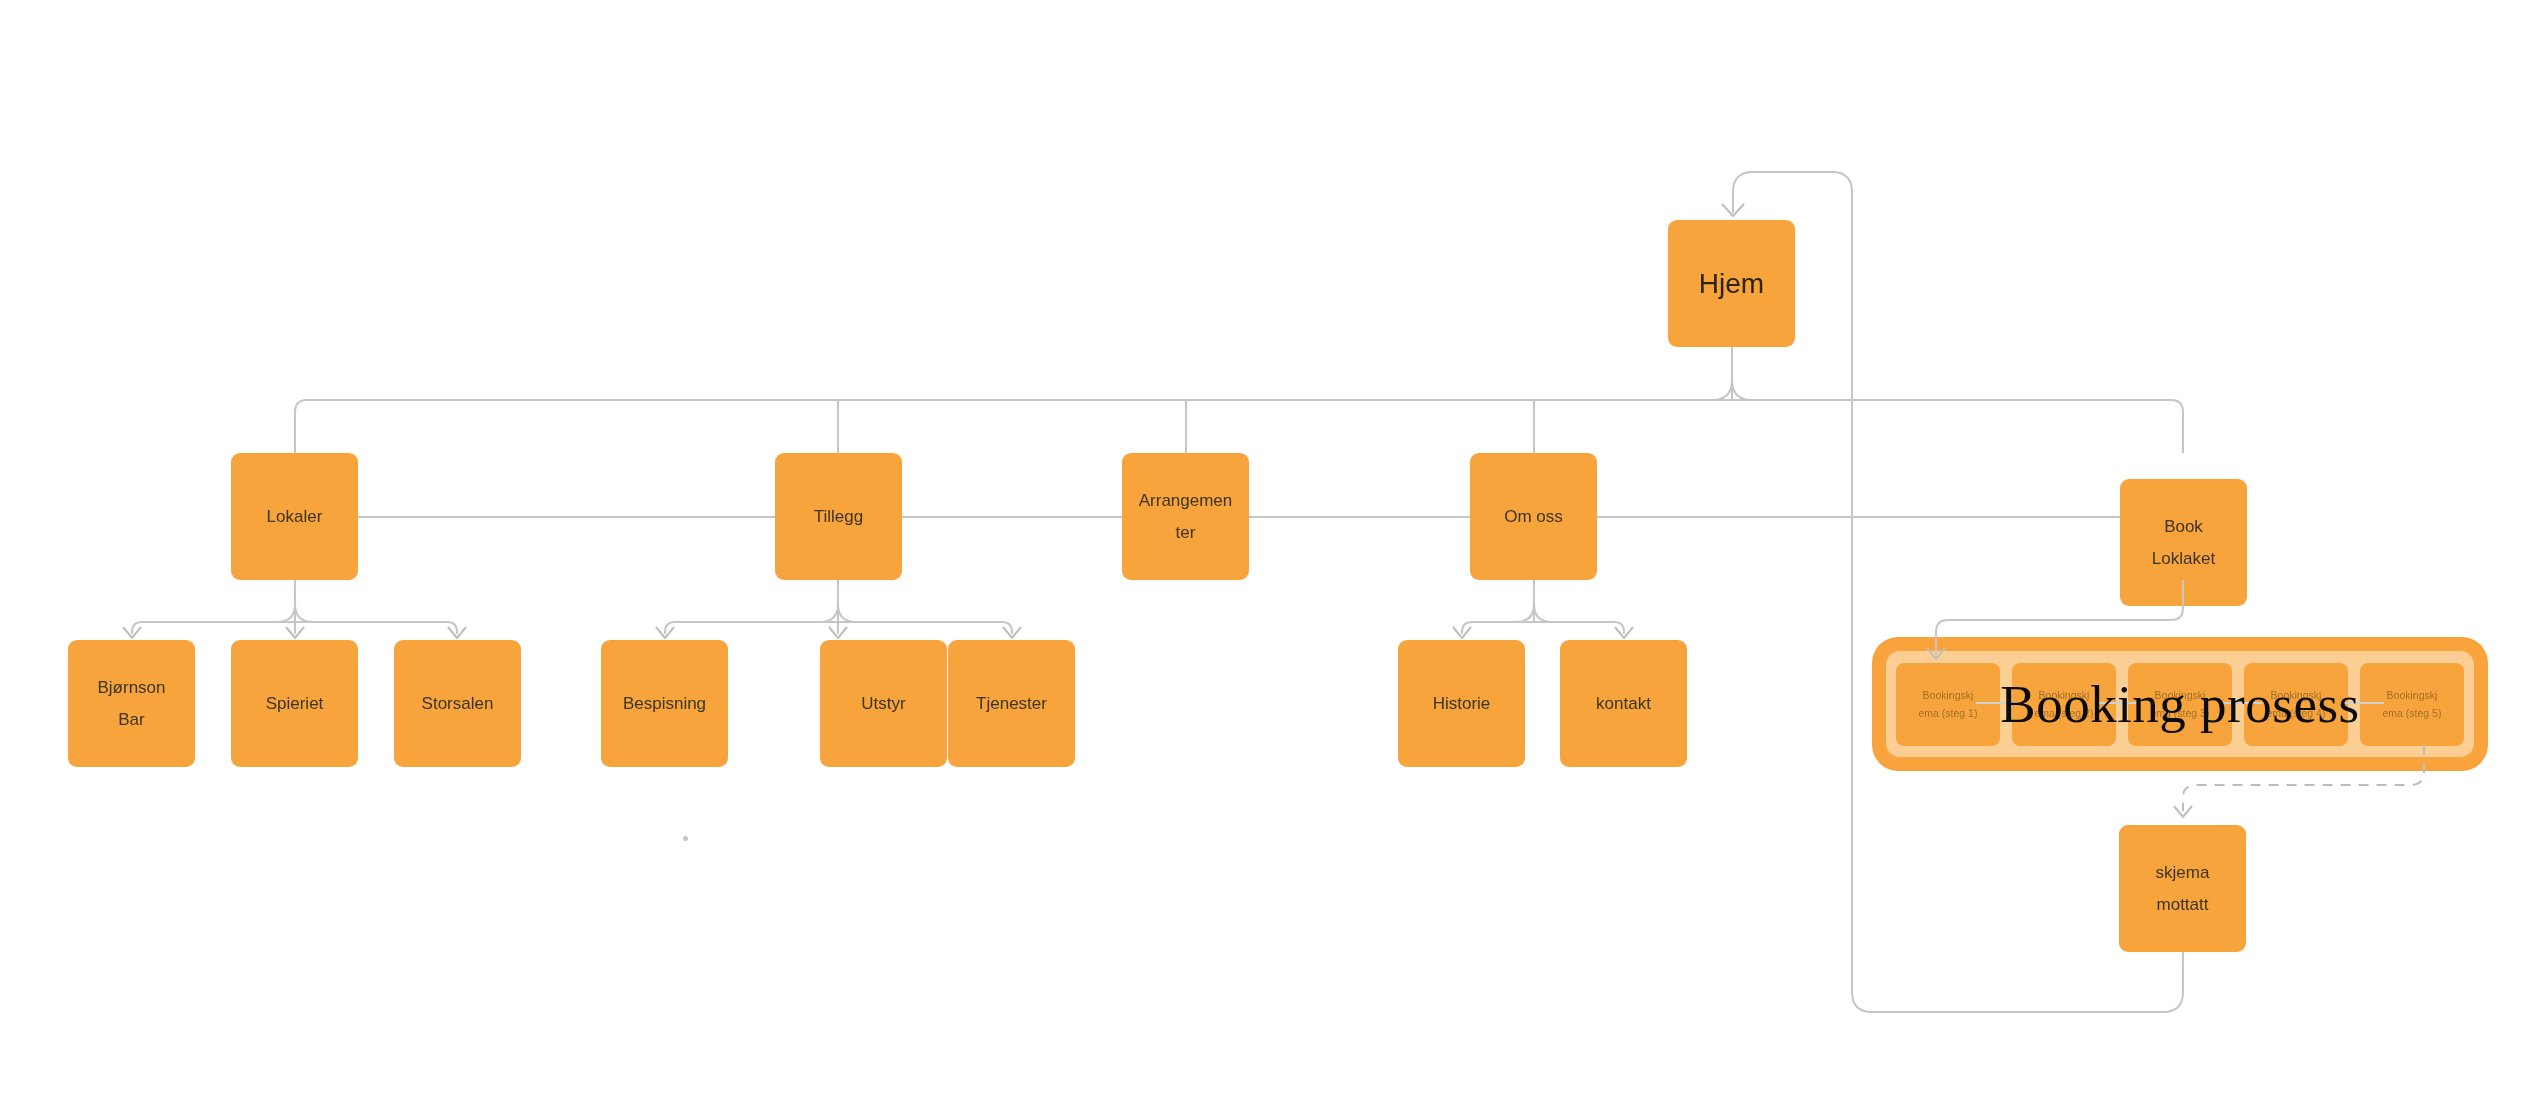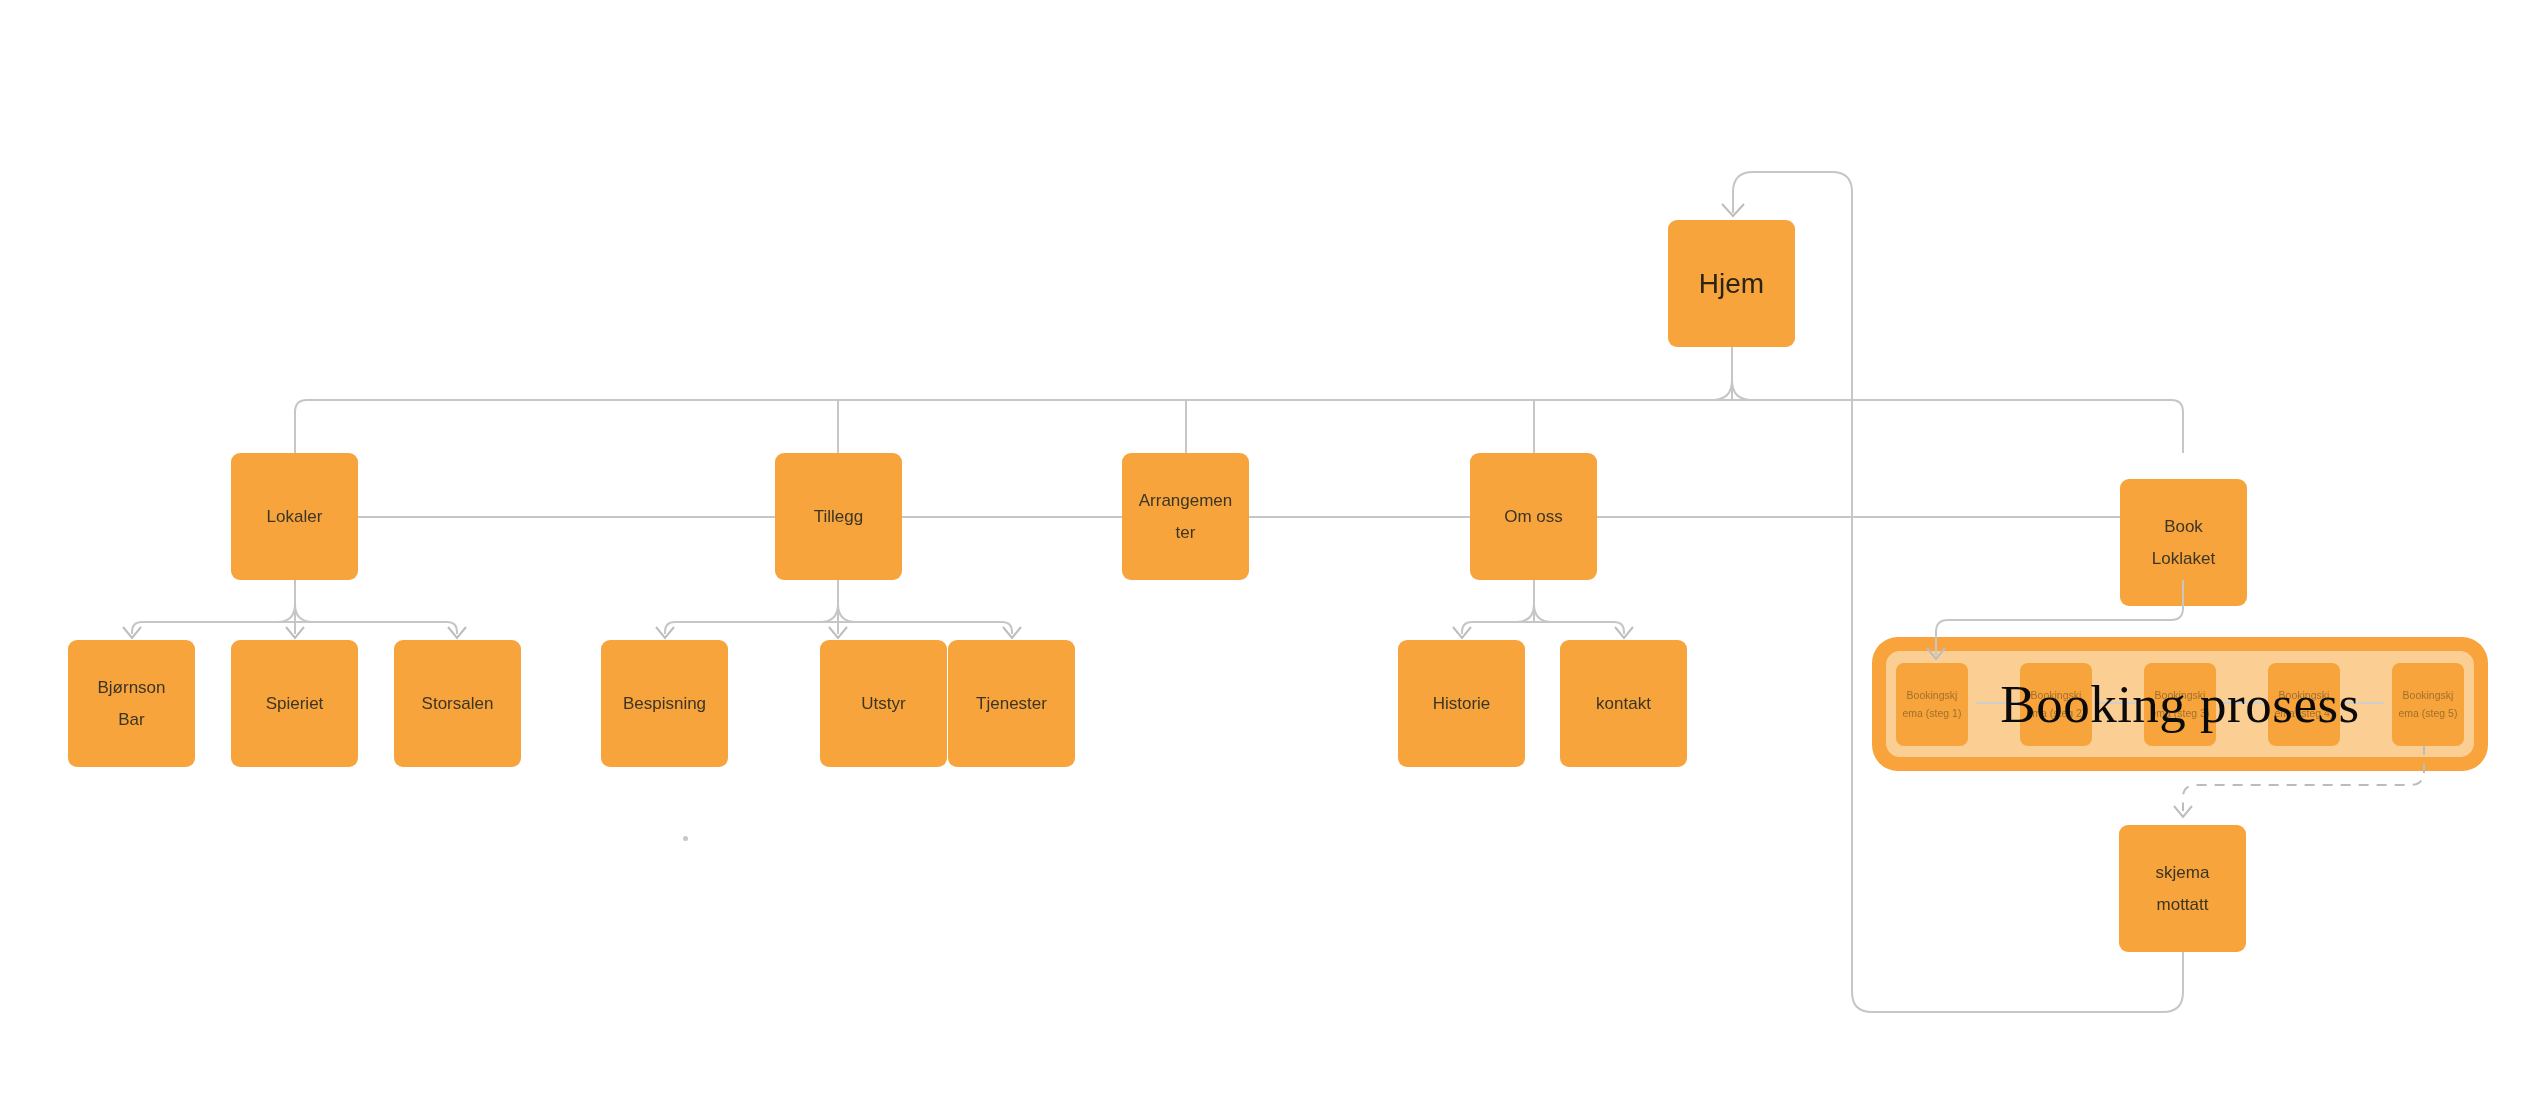--- a/index.html
+++ b/index.html
@@ -24,21 +24,21 @@
   .group{
     position:absolute;left:1872px;top:637px;width:616px;height:134px;
     background:#F8A33C;border-radius:26px;padding:14px;box-sizing:border-box;
   }
   .group-inner{
     width:100%;height:100%;background:#FBCF93;border-radius:14px;
     display:flex;align-items:center;justify-content:space-between;
     padding:0 10px;box-sizing:border-box;
   }
   .step{
-    width:72px;height:83px;background:#F7A43C;border-radius:8px;
+    width:104px;height:83px;background:#F7A43C;border-radius:8px;
     display:flex;flex-direction:column;align-items:center;justify-content:center;
     text-align:center;font-size:10.5px;line-height:18px;color:rgba(73,59,29,0.5);
   }
   .step span{display:block;}
 
   .overlay-label{
     position:absolute;left:1872px;top:637px;width:616px;height:134px;
     display:flex;align-items:center;justify-content:center;
     font-size:53px;font-weight:500;color:#0b0b0b;letter-spacing:.5px;white-space:nowrap;font-family:Liberation Serif, serif;
   }

